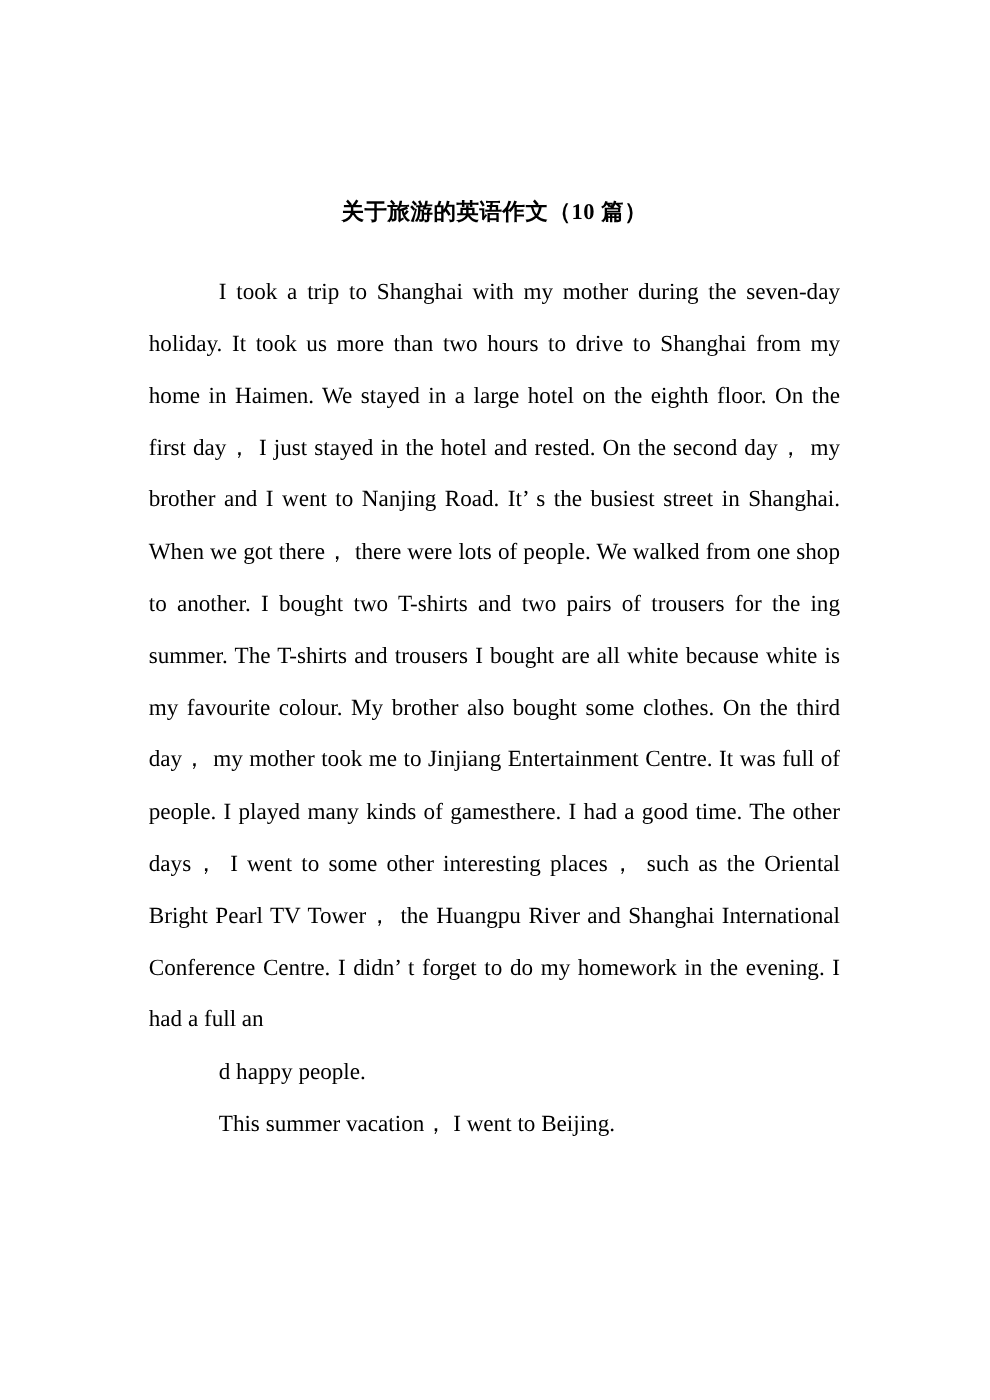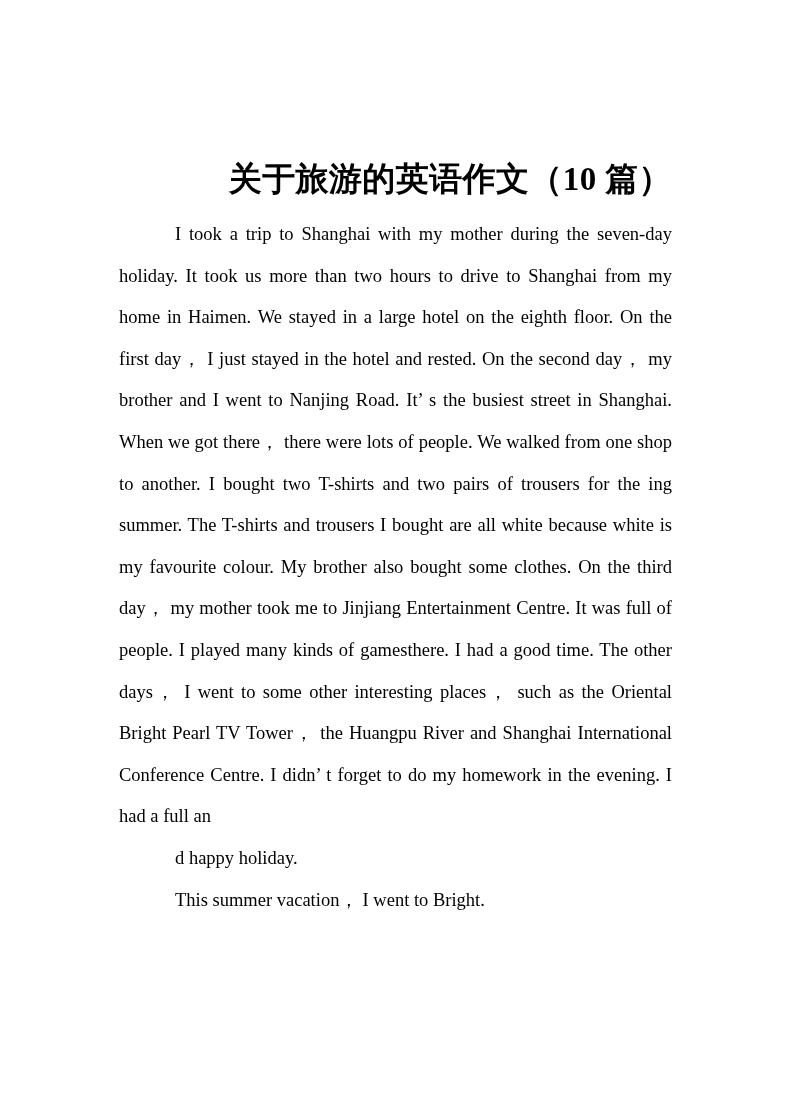--- a/index.html
+++ b/index.html
@@ -25,22 +25,22 @@
     background: #ffffff;
     overflow: hidden;
   }
 
   
   .doc-title {
     position: absolute;
     left: 119px;
     top: 140px;
     width: 553px;
-    text-align: right;
-    font-size: 33px;
+    text-align: center;
+    font-size: 18px;
     font-weight: bold;
     line-height: 34px;
     letter-spacing: 0.4px;
     white-space: nowrap;
   }
 
   
   .body-block {
     position: absolute;
     left: 119px;
@@ -87,20 +87,20 @@
 
 <div class="page">
 
   <h1 class="doc-title">关于旅游的英语作文（10 篇）</h1>
 
   <div class="body-block">
 
 
     <p class="para-main">I took a trip to Shanghai with my mother during the seven-day holiday. It took us more than two hours to drive to Shanghai from my home in Haimen. We stayed in a large hotel on the eighth floor. On the first day， I just stayed in the hotel and rested. On the second day， my brother and I went to Nanjing Road. It’ s the busiest street in Shanghai. When we got there， there were lots of people. We walked from one shop to another. I bought two T-shirts and two pairs of trousers for the ing summer. The T-shirts and trousers I bought are all white because white is my favourite colour. My brother also bought some clothes. On the third day， my mother took me to Jinjiang Entertainment Centre. It was full of people. I played many kinds of gamesthere. I had a good time. The other days， I went to some other interesting places， such as the Oriental Bright Pearl TV Tower， the Huangpu River and Shanghai International Conference Centre. I didn’ t forget to do my homework in the evening. I had a full an</p>
 
-    <p class="para-indent">d happy holiday.</p>
+    <p class="para-indent">d happy people.</p>
 
 
-    <p class="para-indent">This summer vacation， I went to Bright.</p>
+    <p class="para-indent">This summer vacation， I went to Beijing.</p>
 
   </div>
 
 </div>
 
 </body></html>

